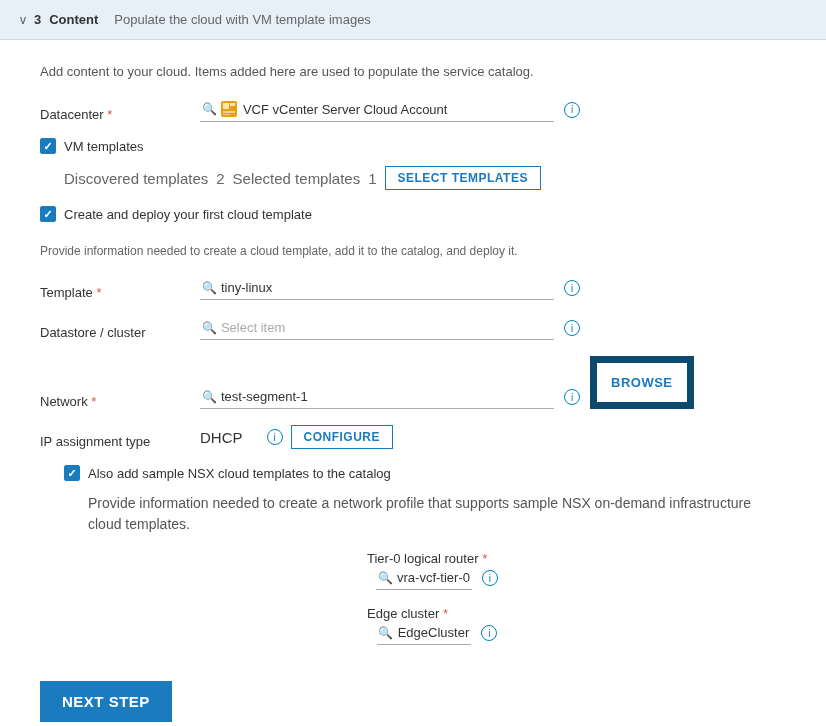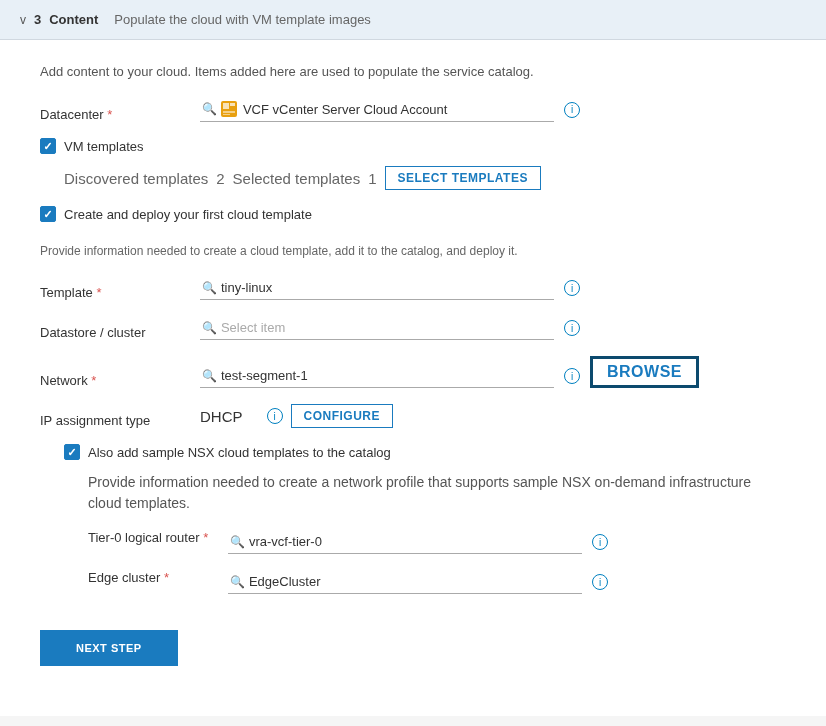--- a/index.html
+++ b/index.html
@@ -199,49 +199,51 @@
       font-size: 14px;
       margin-top: 6px;
       margin-left: 24px;
       margin-bottom: 16px;
       max-width: 680px;
       line-height: 1.5;
     }
 
     .nested-field-row {
       display: flex;
+      align-items: center;
       margin-bottom: 16px;
       margin-left: 24px;
+      flex-direction: column;
     }
 
     .nested-field-label {
       width: 140px;
       font-size: 13px;
       color: #333;
       flex-shrink: 0;
     }
 
     .browse-btn {
-      border: 3px solid #0c4a6e;
+      border: 7px solid #0c4a6e;
       color: #1a7bbf;
       background: transparent;
-      padding: 4px 14px;
-      font-size: 16px;
+      padding: 12px 14px;
+      font-size: 13px;
       font-weight: 600;
       cursor: pointer;
       margin-left: 10px;
       letter-spacing: 0.5px;
     }
 
     .next-step-btn {
       background: #1a7bbf;
       color: white;
       border: none;
-      padding: 12px 36px;
-      font-size: 11px;
+      padding: 12px 22px;
+      font-size: 15px;
       font-weight: 700;
       cursor: pointer;
       letter-spacing: 0.5px;
       margin-top: 20px;
     }
 
     .datacenter-icon {
       width: 16px;
       height: 16px;
       margin-right: 6px;

